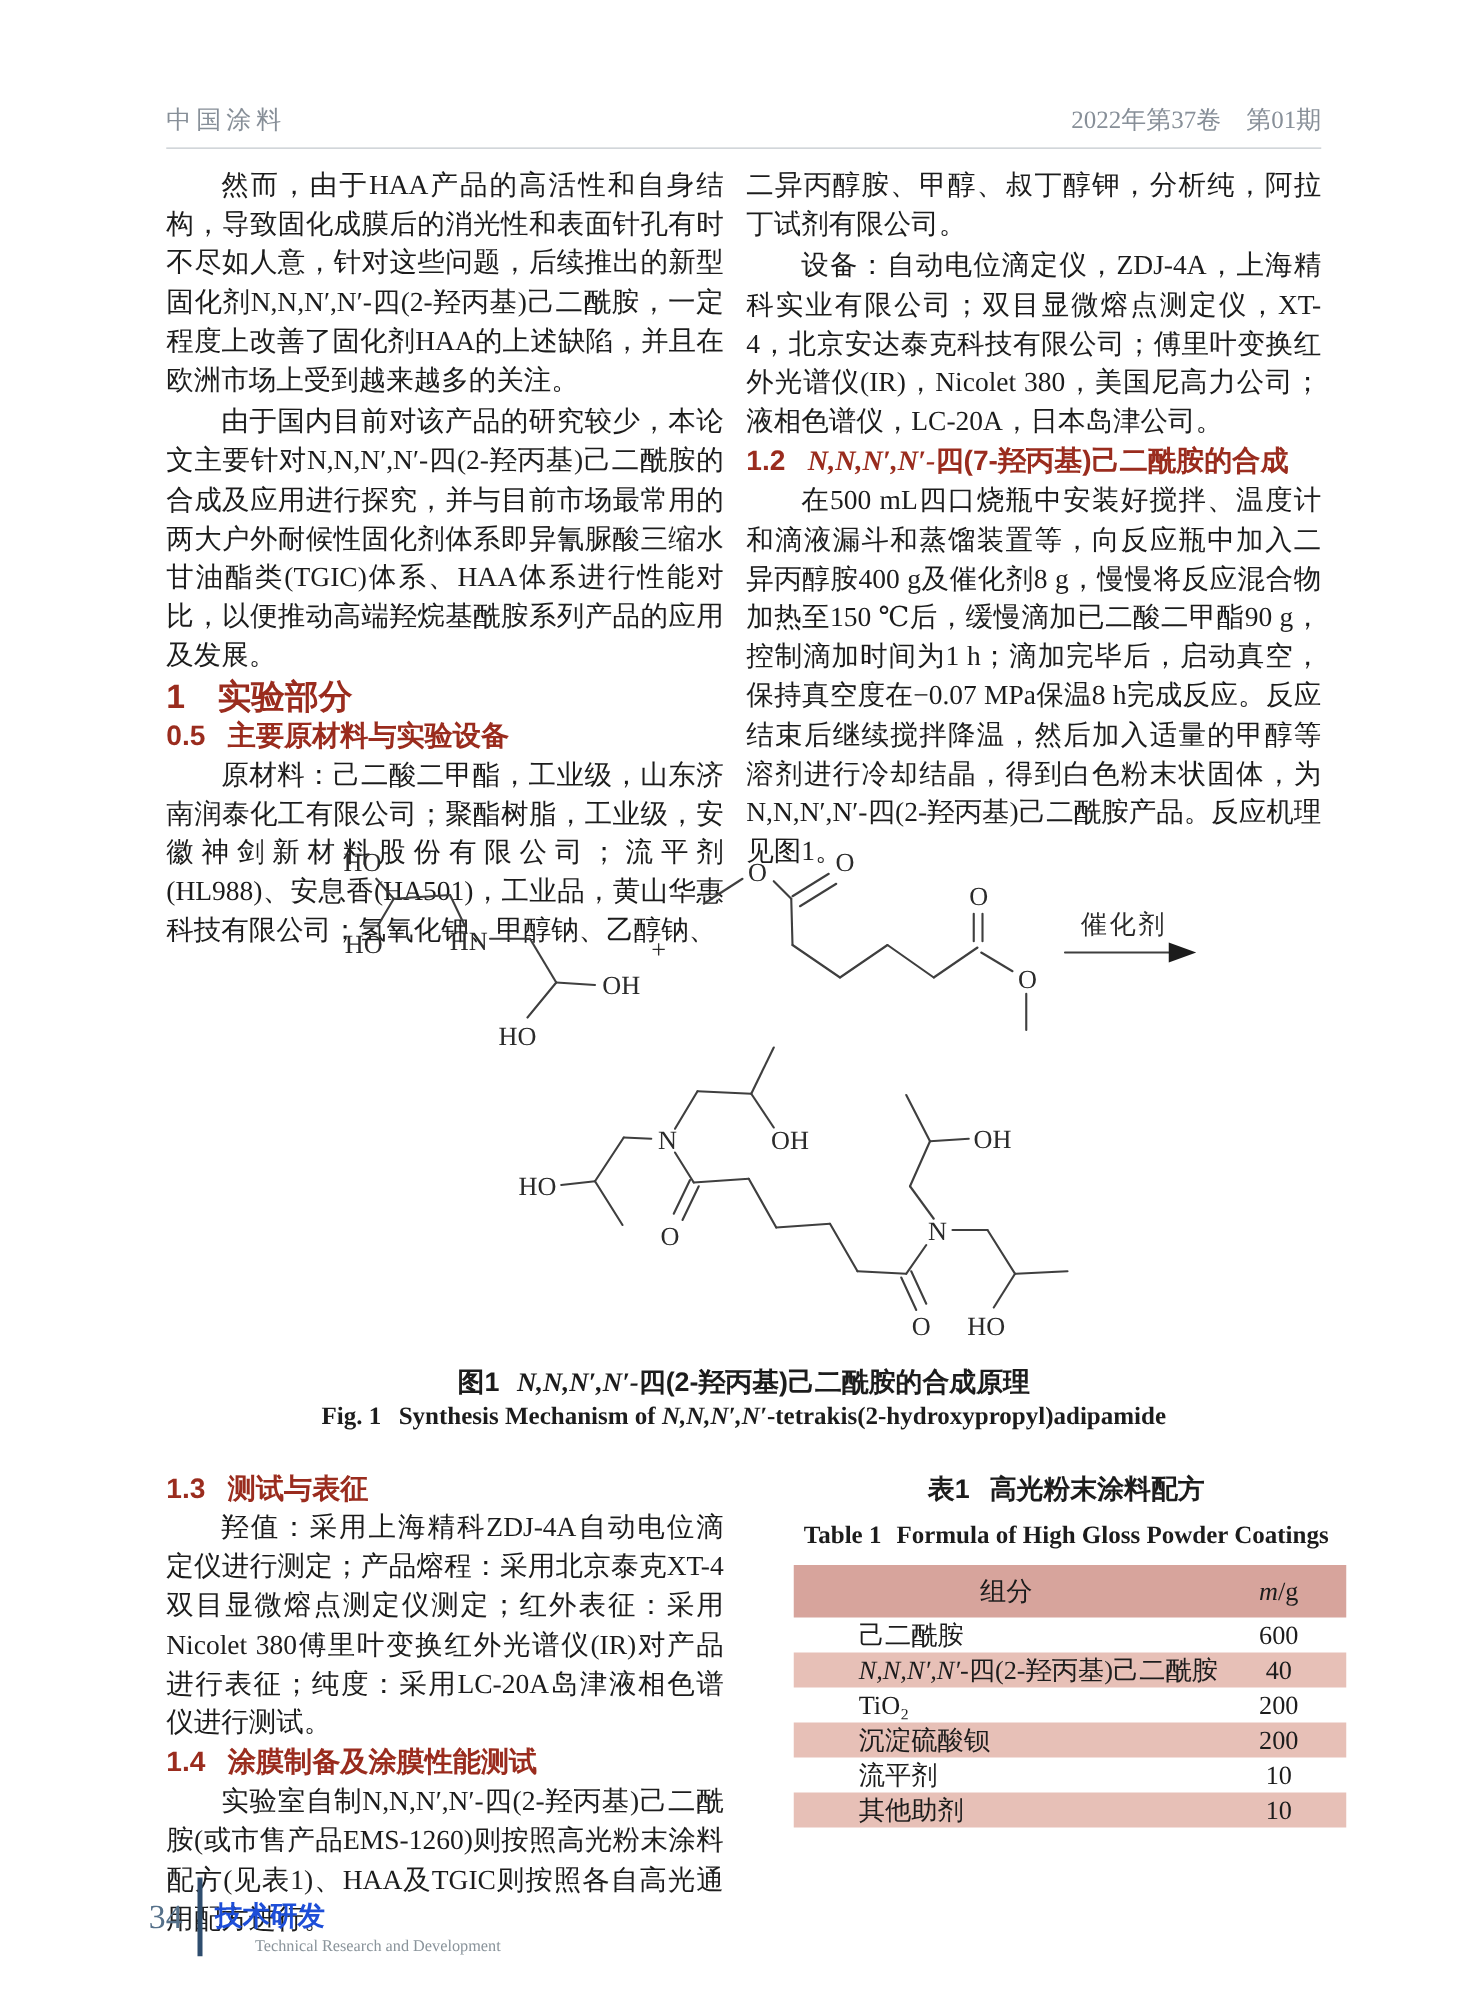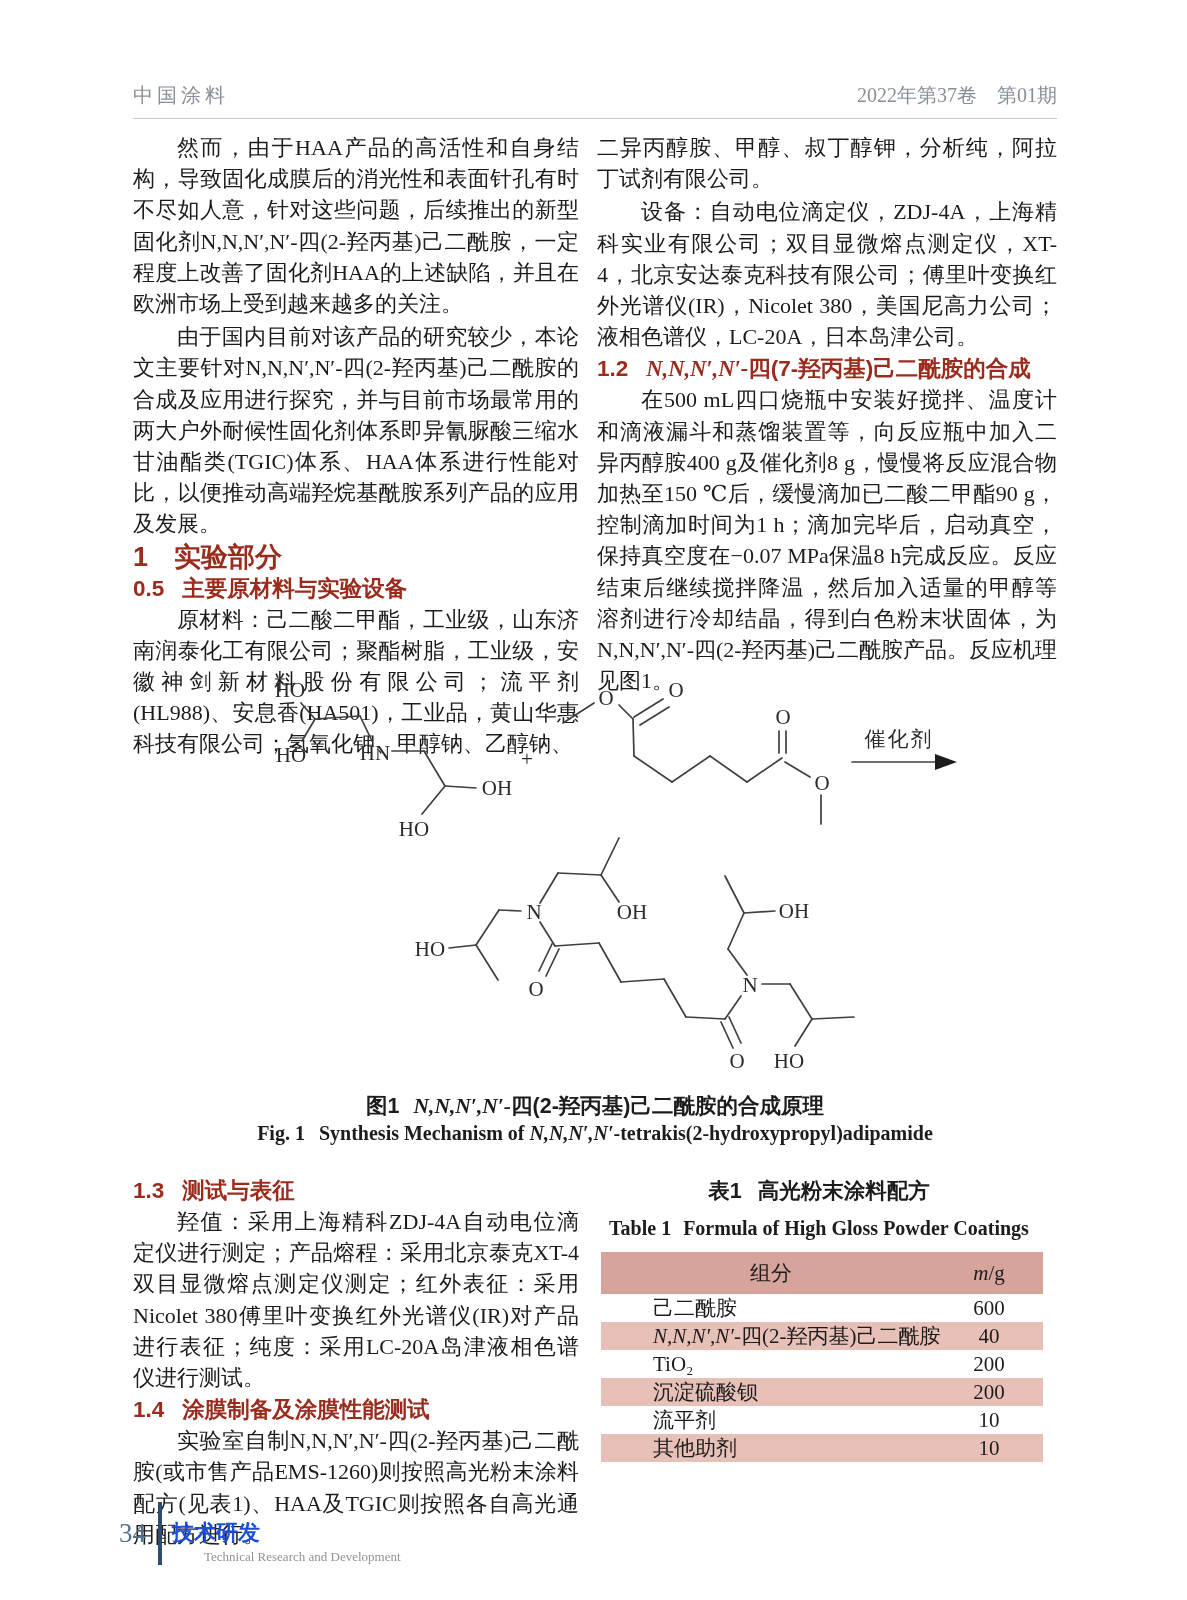--- a/index.html
+++ b/index.html
@@ -10,21 +10,21 @@
   .hdr{position:absolute;left:133px;top:82px;width:924px;display:flex;justify-content:space-between;
        align-items:flex-end;padding-bottom:9px;border-bottom:1.5px solid #c3c9ce;
        color:#878f98;font-size:20px;}
   .hdr .journal{letter-spacing:4px;}
 
   
   .col{position:absolute;font-size:22px;line-height:31.2px;text-align:justify;}
   #col-lt{left:133px;top:130px;width:446px;}
   #col-rt{left:597px;top:130px;width:460px;}
   #col-lb{left:133px;top:1178px;width:446px;}
-  #col-rb{left:589px;top:1176px;width:460px;text-align:center;}
+  #col-rb{left:623px;top:1176px;width:460px;text-align:center;}
   .para{margin:2px 0 0 0;text-indent:2em;}
   .noind{text-indent:0;}
 
   h2.sec{font-family:"Liberation Sans","DejaVu Sans",sans-serif;color:#9a2c1e;font-size:27px;
          font-weight:bold;line-height:30px;margin:2px 0 4px 0;text-align:left;text-indent:0;}
   h3.sec{font-family:"Liberation Sans","DejaVu Sans",sans-serif;color:#9a2c1e;font-size:22.5px;
          font-weight:bold;line-height:26px;margin:4px 0 2px 0;text-align:left;text-indent:0;}
   h3.first{margin-top:0;}
   .h-num{margin-right:26px;}
   .h-num3{margin-right:18px;}

